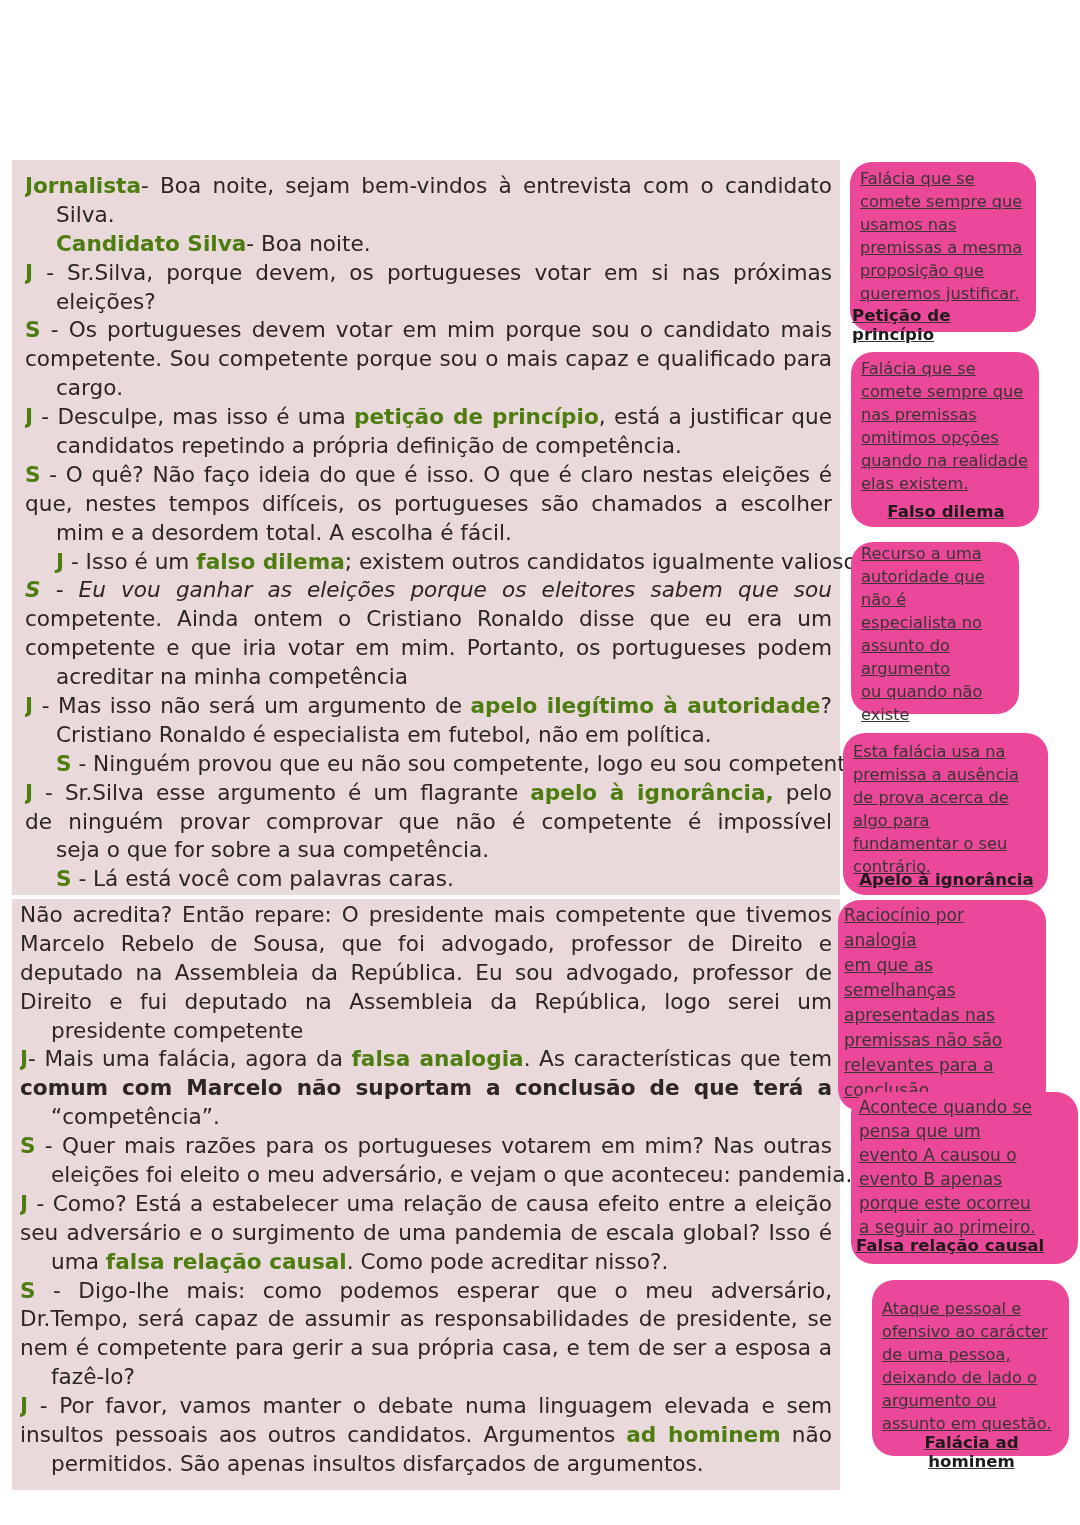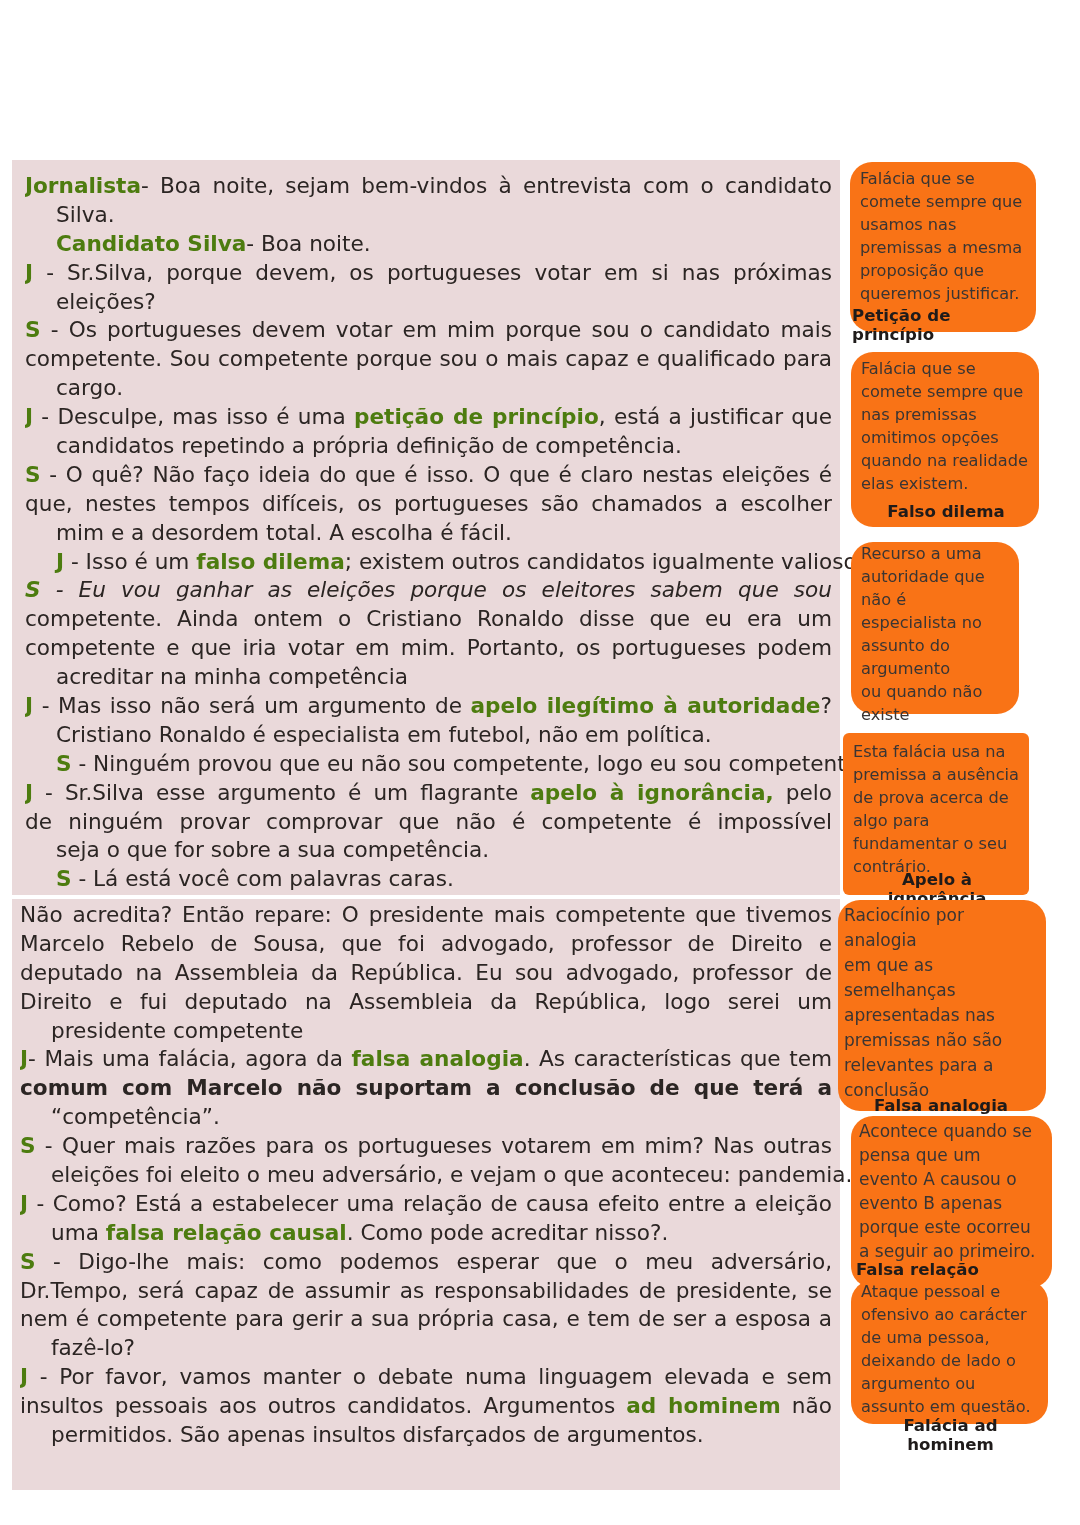--- a/index.html
+++ b/index.html
@@ -13,22 +13,22 @@
   }
   #panel1 { top:160px; height:735px; }
   #panel2 { top:899px; height:591px; padding-top:2px; padding-left:8px; }
   .line {
     font-size:21.6px; line-height:28.9px; white-space:nowrap; letter-spacing:0;
     text-align:justify; text-align-last:justify; display:block; height:28.9px;
   }
   .line.last { text-align-last:left;margin-left:31px; }
   .line b { font-weight:bold; color:#4d7c0f; }
   .note {
-    position:absolute; background:#f97316; border-radius:22px; box-sizing:border-box;
-    font-size:16.2px; line-height:23px; color:#3a3533; padding:4px 8px 4px 10px;
+    position:absolute; background:#ec4899; border-radius:22px; box-sizing:border-box;
+    font-size:16.2px; line-height:23px; color:#3a3533; padding:4px 8px 4px 10px;text-decoration:underline;
   }
   .note .desc { display:block; white-space:pre-line; }
   .note .title { display:block; font-weight:bold; color:#1f1b1a; text-align:center; font-size:16.6px; line-height:19px; }
 </style>
 </head>
 <body>
 
 <div class="panel" id="panel1">
     <div class="line" style="white-space: normal; overflow: hidden;"><b>Jornalista</b><span>- Boa noite, sejam bem-vindos à entrevista com o candidato João</span></div>
     <div class="line last"><span>Silva.</span></div>
@@ -61,20 +61,21 @@
     <div class="line" style="white-space: normal; overflow: hidden;"><span>Marcelo Rebelo de Sousa, que foi advogado, professor de Direito e</span></div>
     <div class="line" style="white-space: normal; overflow: hidden;"><span>deputado na Assembleia da República. Eu sou advogado, professor de</span></div>
     <div class="line" style="white-space: normal; overflow: hidden;"><span>Direito e fui deputado na Assembleia da República, logo serei um</span></div>
     <div class="line last"><span>presidente competente</span></div>
     <div class="line" style="white-space: normal; overflow: hidden;"><b>J</b><span>- Mais uma falácia, agora da </span><b>falsa analogia</b><span>. As características que tem em</span></div>
     <div class="line" style="white-space: normal; overflow: hidden; font-weight: bold;"><span>comum com Marcelo não suportam a conclusão de que terá a qualidade</span></div>
     <div class="line last"><span>“competência”.</span></div>
     <div class="line" style="white-space: normal; overflow: hidden;"><b>S</b><span> -  Quer mais razões para os portugueses votarem em mim? Nas outras</span></div>
     <div class="line last"><span>eleições foi eleito o meu adversário, e vejam o que aconteceu: pandemia.</span></div>
     <div class="line" style="white-space: normal; overflow: hidden;"><b>J</b><span> - Como? Está a estabelecer uma relação de causa efeito entre a eleição do</span></div>
+    <div class="line" style="white-space: normal; overflow: hidden;"><span>seu adversário e o surgimento de uma pandemia de escala global? Isso é</span></div>
     <div class="line last"><span>uma </span><b>falsa relação causal</b><span>. Como pode acreditar nisso?.</span></div>
     <div class="line" style="white-space: normal; overflow: hidden;"><b>S</b><span> - Digo-lhe mais: como podemos esperar que o meu adversário,</span></div>
     <div class="line" style="white-space: normal; overflow: hidden;"><span>Dr.Tempo, será capaz de assumir as responsabilidades de presidente, se ele</span></div>
     <div class="line" style="white-space: normal; overflow: hidden;"><span>nem é competente para gerir a sua própria casa, e tem de ser a esposa a</span></div>
     <div class="line last"><span>fazê-lo?</span></div>
     <div class="line" style="white-space: normal; overflow: hidden;"><b>J</b><span> - Por favor, vamos manter o debate numa linguagem elevada e sem</span></div>
     <div class="line" style="white-space: normal; overflow: hidden;"><span>insultos pessoais aos outros candidatos. Argumentos </span><b>ad hominem</b><span> não são</span></div>
     <div class="line last"><span>permitidos. São apenas insultos disfarçados de argumentos.</span></div>
   </div>
 
@@ -98,48 +99,48 @@
 </div>
 <div class="note" id="note2" style="left:851px;top:542px;width:168px;height:172px;padding-top:0px;">
   <span class="desc">Recurso a uma
 autoridade que não é
 especialista no
 assunto do argumento
 ou quando não existe
 consenso.</span>
   <span class="title" style="margin-top:-11px;width:150px;margin-left:14px;line-height:22px;">Apelo ilegítimo à autoridade</span>
 </div>
-<div class="note" id="note3" style="left:843px;top:733px;width:186px;height:162px;padding-top:7px;border-radius:6px;">
+<div class="note" id="note3" style="left:843px;top:733px;width:205px;height:162px;padding-top:7px;">
   <span class="desc">Esta falácia usa na
 premissa a ausência
 de prova acerca de
 algo para
 fundamentar o seu
 contrário.</span>
   <span class="title" style="margin-top:-8px;">Apelo à ignorância</span>
 </div>
 <div class="note" id="note4" style="left:838px;top:900px;width:208px;height:211px;padding-top:3px;padding-left:6px;font-size:17px;line-height:25px;">
   <span class="desc">Raciocínio por analogia
 em que as semelhanças
 apresentadas nas
 premissas não são
 relevantes para a
 conclusão</span>
   <span class="title" style="margin-top:-7px;">Falsa analogia</span>
 </div>
-<div class="note" id="note5" style="left:851px;top:1116px;width:201px;height:172px;padding-top:3px;font-size:17px;line-height:24px;padding-left:8px;">
+<div class="note" id="note5" style="left:851px;top:1092px;width:227px;height:172px;padding-top:3px;font-size:17px;line-height:24px;padding-left:8px;">
   <span class="desc">Acontece quando se
 pensa que um
 evento A causou o
 evento B apenas
 porque este ocorreu
 a seguir ao primeiro.</span>
   <span class="title" style="margin-top:-3px;text-align:left;margin-left:-3px;">Falsa relação causal</span>
 </div>
-<div class="note" id="note6" style="left:851px;top:1280px;width:197px;height:144px;padding-top:0px;">
+<div class="note" id="note6" style="left:872px;top:1280px;width:197px;height:176px;padding-top:17px;">
   <span class="desc">Ataque pessoal e
 ofensivo ao carácter
 de uma pessoa,
 deixando de lado o
 argumento ou
 assunto em questão.</span>
   <span class="title" style="margin-top:-2px;">Falácia ad hominem</span>
 </div>
 
 </body></html>

